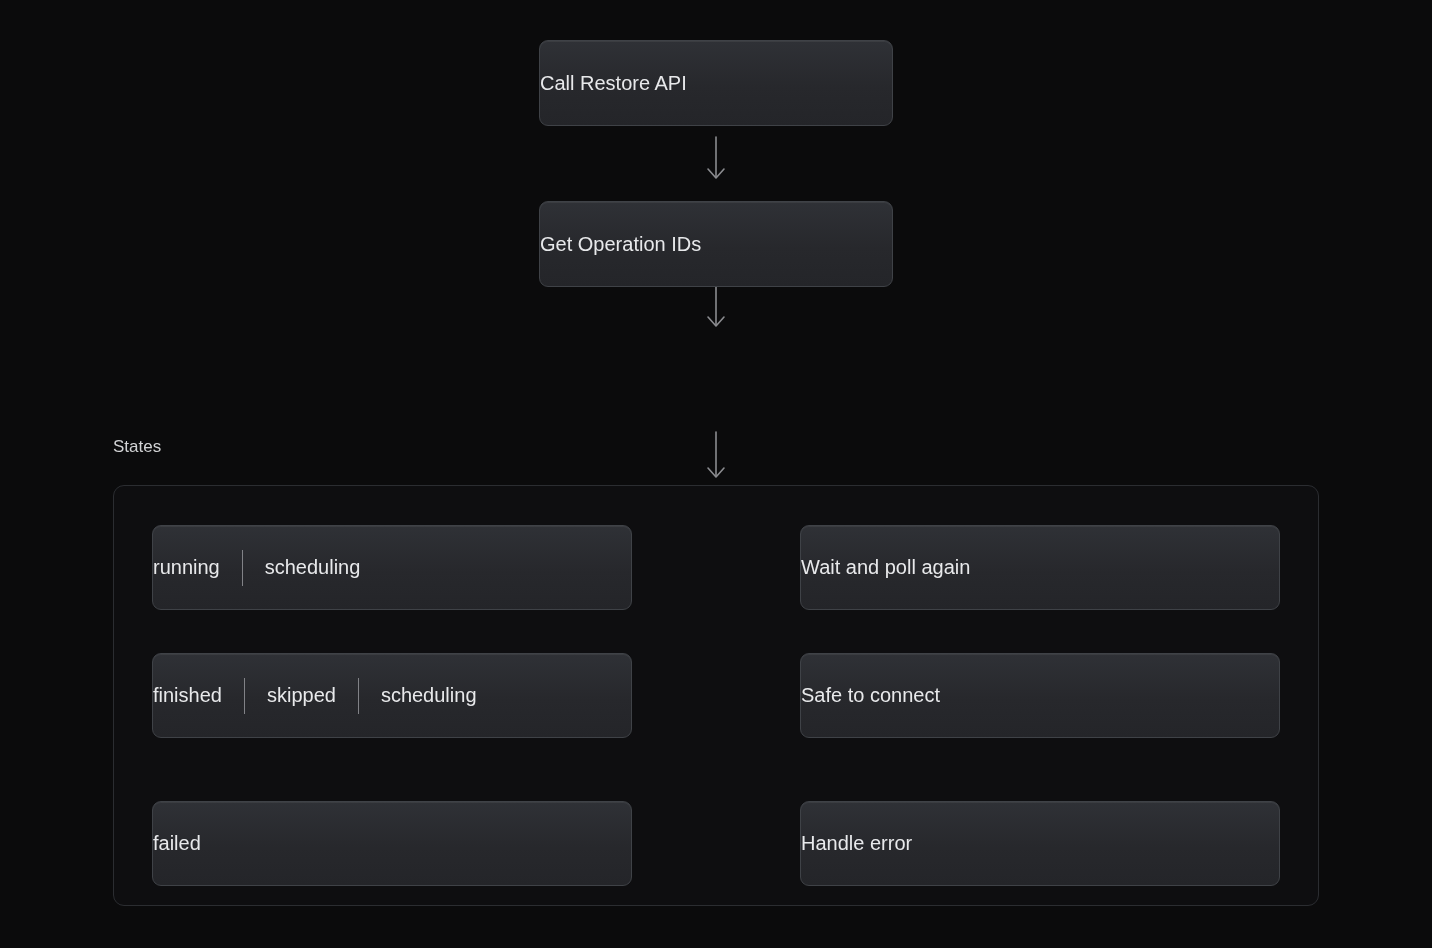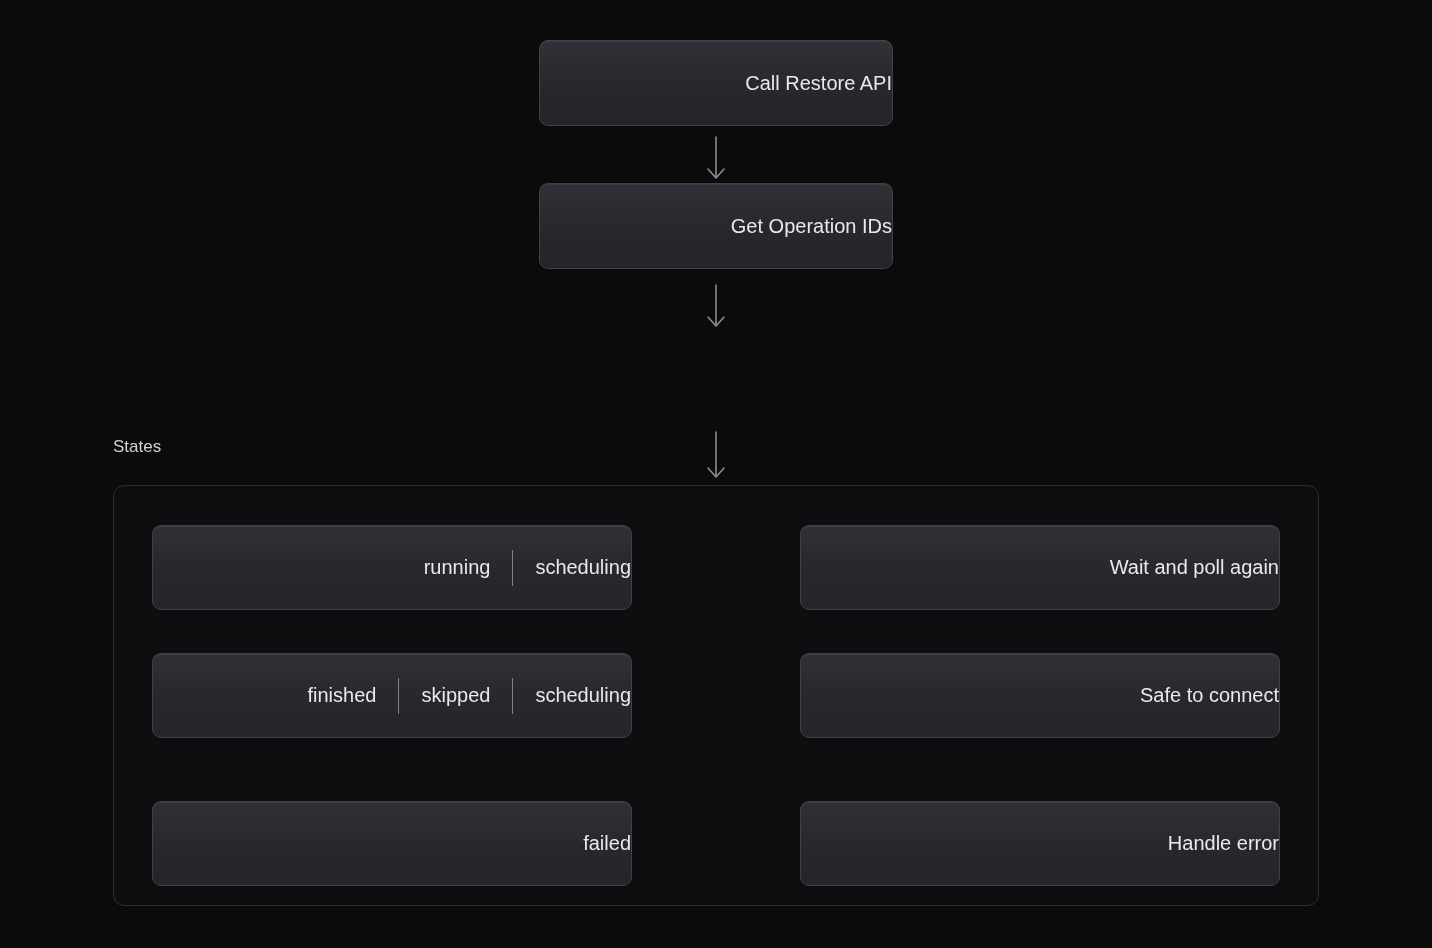--- a/index.html
+++ b/index.html
@@ -12,54 +12,54 @@
     width: 1432px;
     height: 948px;
     background: #0b0b0c;
     font-family: "Liberation Sans", "DejaVu Sans", sans-serif;
     overflow: hidden;
   }
   .node {
     position: absolute;
     display: flex;
     align-items: center;
-    justify-content: flex-end;
+    justify-content: flex-start;
     box-sizing: border-box;
     background: linear-gradient(180deg, #2f3136 0%, #27282c 55%, #242529 100%);
     border: 1px solid #3f4247;
     border-radius: 9px;
     box-shadow: inset 0 1px 0 rgba(255,255,255,0.06);
     color: #e8e9eb;
     font-size: 20px;
   }
   .node-label { white-space: nowrap; }
   .top-node { left: 539px; width: 354px; height: 86px; }
   .pos-call { top: 40px; }
-  .pos-get  { top: 183px; }
+  .pos-get  { top: 201px; }
   .pos-loop { top: 337px; }
   .states-title {
     position: absolute;
     left: 113px;
     top: 437px;
     font-size: 17px;
     color: #d2d3d5;
   }
   .states-container {
     position: absolute;
     left: 113px;
     top: 485px;
     width: 1206px;
     height: 421px;
     box-sizing: border-box;
     border: 1px solid #2b2d31;
     border-radius: 11px;
     background: #0e0e10;
   }
   .state-box  { left: 152px; width: 480px; height: 85px; gap: 22px; }
-  .action-box { left: 800px; width: 480px; height: 85px; padding-left: 41px; }
+  .action-box { left: 800px; width: 480px; height: 85px; }
   .row-0 { top: 525px; }
   .row-1 { top: 653px; }
   .row-2 { top: 781px; margin-top: 20px; }
   .sep {
     width: 1px;
     height: 36px;
     background: #818287;
     flex: 0 0 auto;
   }
   svg.arrows {

